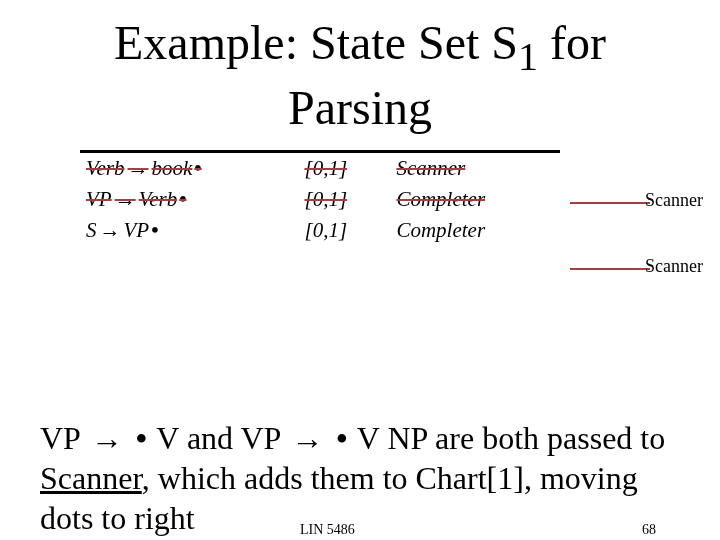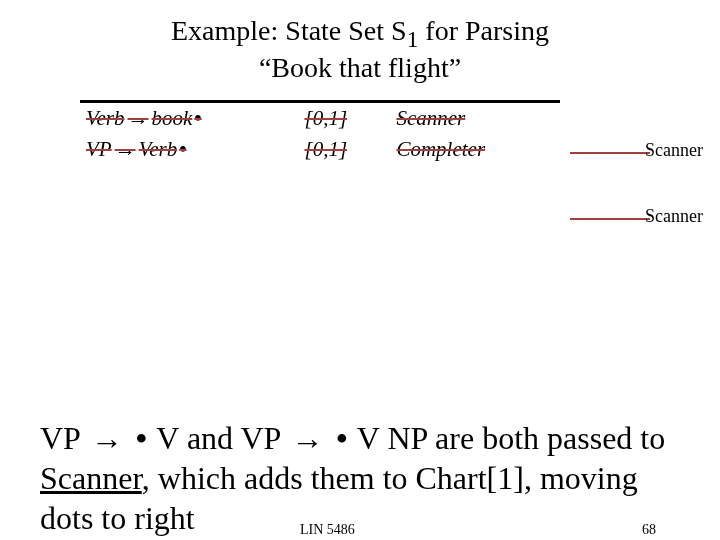--- a/index.html
+++ b/index.html
@@ -13,21 +13,21 @@
     position: relative;
   }
   .slide {
     padding: 15px 40px 10px 40px;
     box-sizing: border-box;
     width: 720px;
     height: 540px;
     position: relative;
   }
   .title {
-    font-size: 28px;
+    font-size: 48px;
     text-align: center;
     line-height: 1.15;
     margin-bottom: 15px;
   }
   .table-area {
     position: relative;
     margin: 0 auto;
     width: 560px;
   }
   .state-table {
@@ -100,35 +100,39 @@
     left: 642px;
   }
 </style>
 </head>
 <body>
 
 <div class="slide">
 
   <div class="title">
     <span>Example: State Set S</span><sub>1</sub><span> for Parsing</span><br>
-    <span>“Book that flight”</span>
   </div>
 
   <div class="table-area">
     <table class="state-table">
       <tbody>
           <tr class="hr-top">
         <td><span class="strike"><span>Verb</span><span class="arrow">→</span><span>book</span><span class="dot">•</span><span></span></span></td>
         <td><span class="strike">[0,1]</span></td>
         <td><span class="strike">Scanner</span></td>
       </tr>
       <tr>
         <td><span class="strike"><span>VP</span><span class="arrow">→</span><span>Verb</span><span class="dot">•</span><span></span></span></td>
         <td><span class="strike">[0,1]</span></td>
         <td><span class="strike">Completer</span></td>
+      </tr>
+      <tr>
+        <td><span>S</span><span class="arrow">→</span><span>VP</span><span class="dot">•</span><span></span></td>
+        <td><span>[0,1]</span></td>
+        <td><span>Completer</span></td>
       </tr>
     </tbody>
       </table>
 
     <div class="annot-line" style="top:52px; left:490px; width:80px;"></div>
     <div class="annot" style="top:40px;">Scanner</div>
 
     <div class="annot-line" style="top:118px; left:490px; width:80px;"></div>
     <div class="annot" style="top:106px;">Scanner</div>
   </div>

